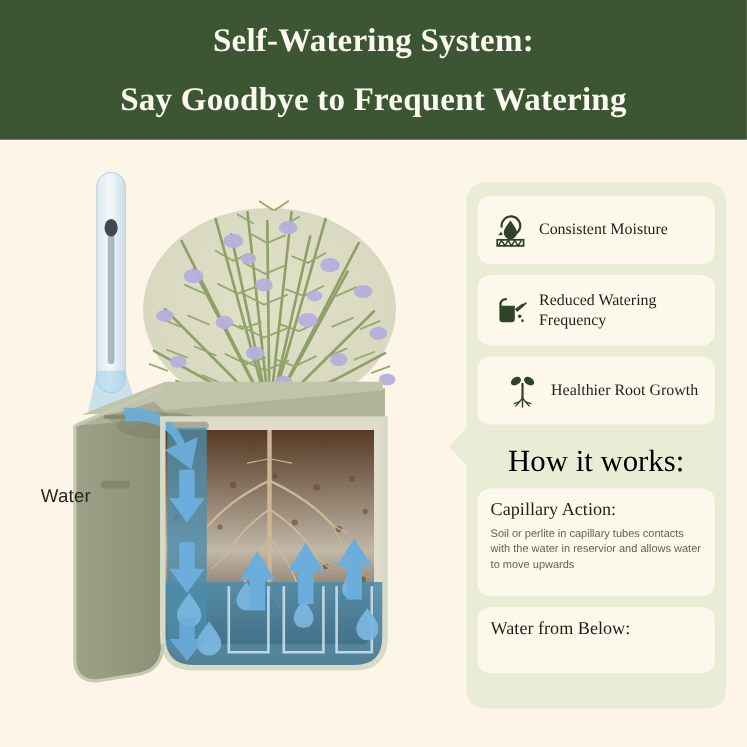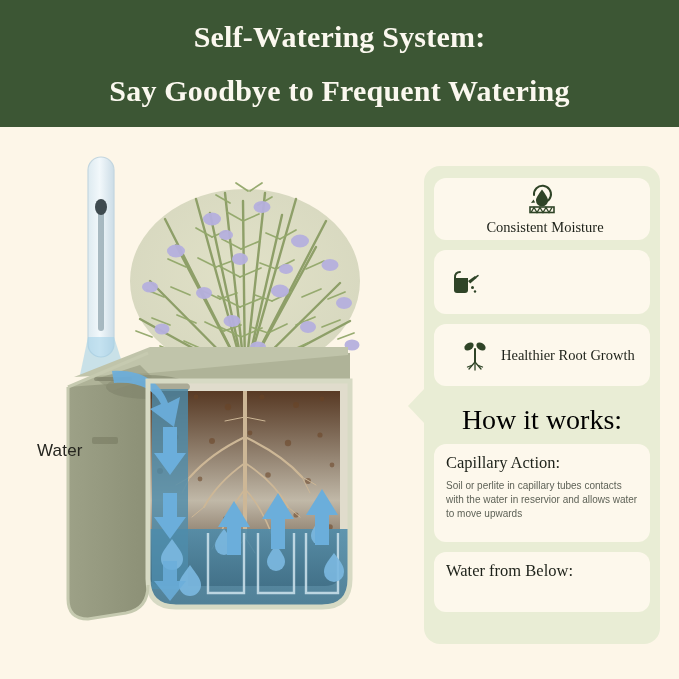--- a/index.html
+++ b/index.html
@@ -107,21 +107,21 @@
     justify-content: center;
   }
   .feature-label {
     font-family: "Liberation Serif", serif;
     font-size: 14.5px;
     color: #1D2119;
     line-height: 1.25;
     padding-left: 6px;
   }
 
-  #card-moisture  { top: 178px; height: 62px; flex-direction: column; }
+  #card-moisture  { top: 178px; height: 62px; }
   #card-reduced   { top: 250px; height: 64px; }
   #card-roots     { top: 324px; height: 62px; padding-left: 21px; }
 
   .section-heading {
     position: absolute;
     left: 434px;
     top: 404px;
     width: 216px;
     text-align: center;
     font-family: "Liberation Serif", serif;
@@ -433,20 +433,21 @@
     <div class="feature-icon">
       <svg width="34" height="34" viewBox="0 0 34 34">
         <path d="M7 13 h14 v12 a3 3 0 0 1 -3 3 h-8 a3 3 0 0 1 -3 -3 Z" fill="#2F4427"></path>
         <path d="M21 16 l7 -5 1.6 2 -6.4 5.6 Z" fill="#2F4427"></path>
         <path d="M8 13 c-0.5 -4 2 -6 5 -6" fill="none" stroke="#2F4427" stroke-width="2" stroke-linecap="round"></path>
         <path d="M28.5 12.5 l2.5 -1.8" stroke="#2F4427" stroke-width="1.6" stroke-linecap="round" fill="none"></path>
         <circle cx="25.5" cy="22.5" r="1.5" fill="#2F4427"></circle>
         <circle cx="28" cy="26.5" r="1.2" fill="#2F4427"></circle>
       </svg>
     </div>
+    <div class="feature-label">Reduced Watering Frequency</div>
   </div>
 
   <div class="card feature-card" id="card-roots">
     <div class="feature-icon">
       <svg width="34" height="34" viewBox="0 0 34 34">
         <ellipse cx="11" cy="8.5" rx="5" ry="3.4" fill="#2F4427" transform="rotate(-32 11 8.5)"></ellipse>
         <ellipse cx="23" cy="8.5" rx="5" ry="3.4" fill="#2F4427" transform="rotate(32 23 8.5)"></ellipse>
         <path d="M17 11 L17 24" stroke="#2F4427" stroke-width="2" stroke-linecap="round" fill="none"></path>
         <g stroke="#2F4427" stroke-width="1.3" fill="none" stroke-linecap="round">
           <path d="M17 24 L11 31"></path>

